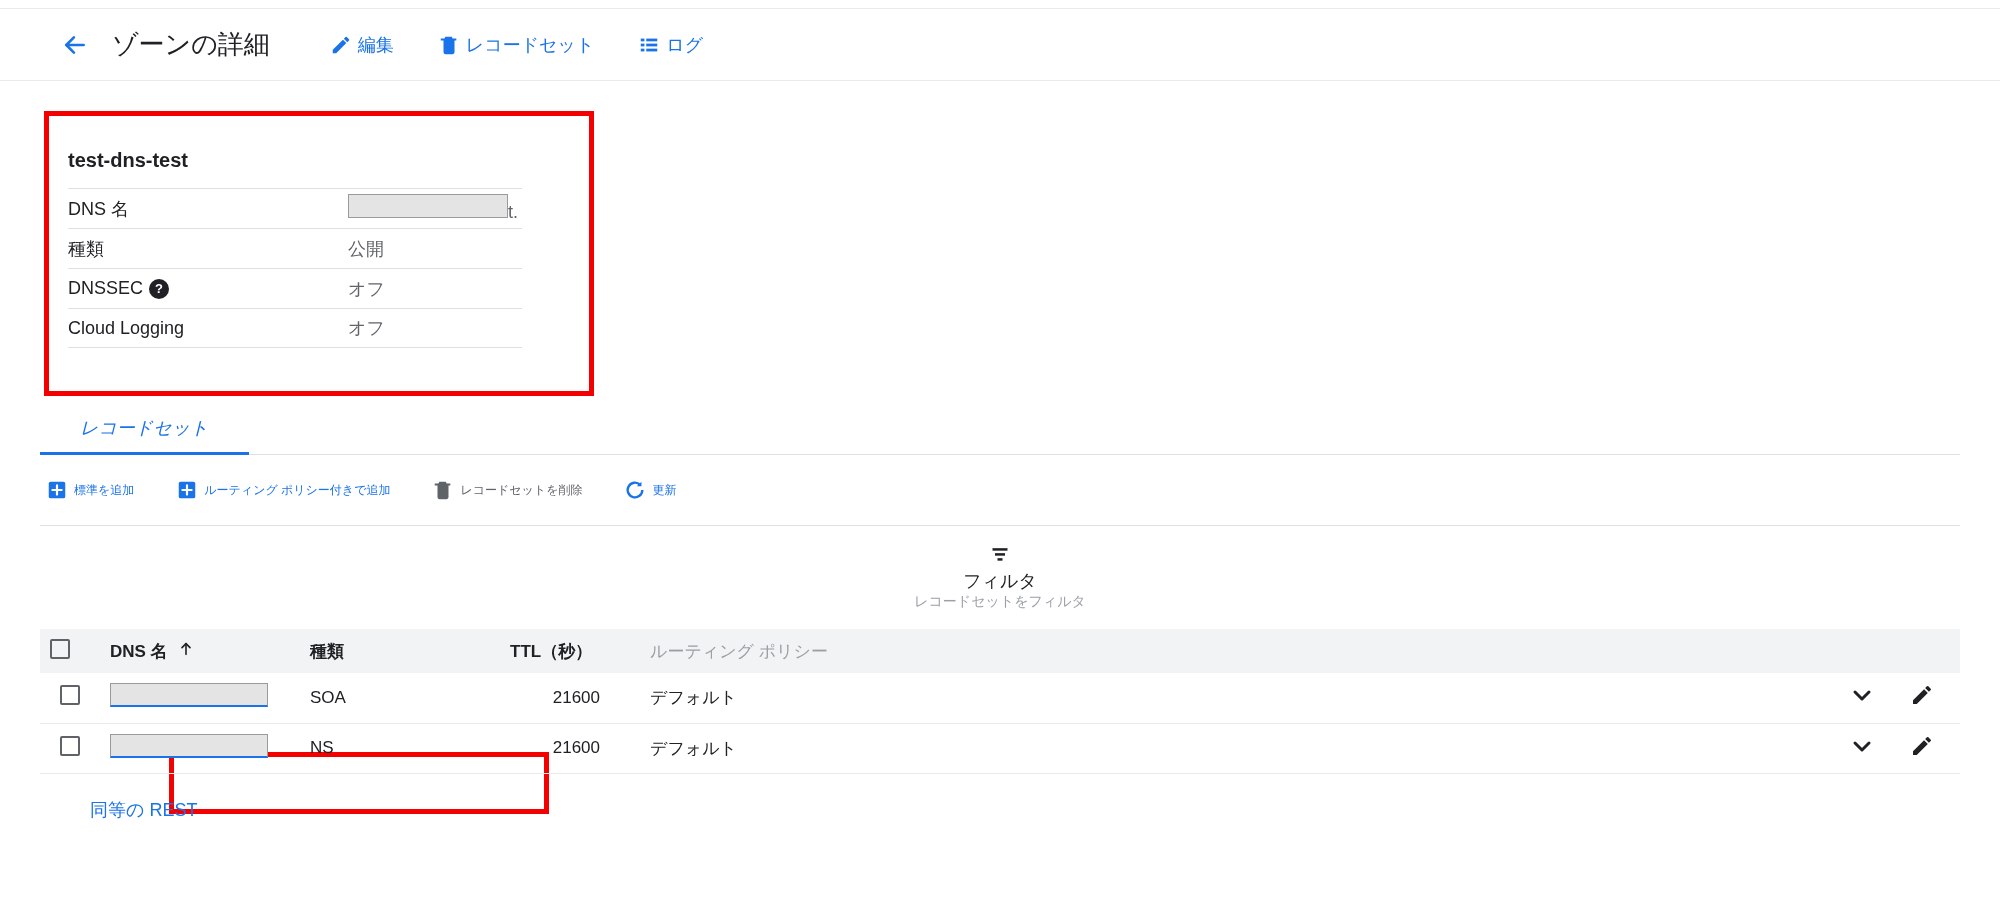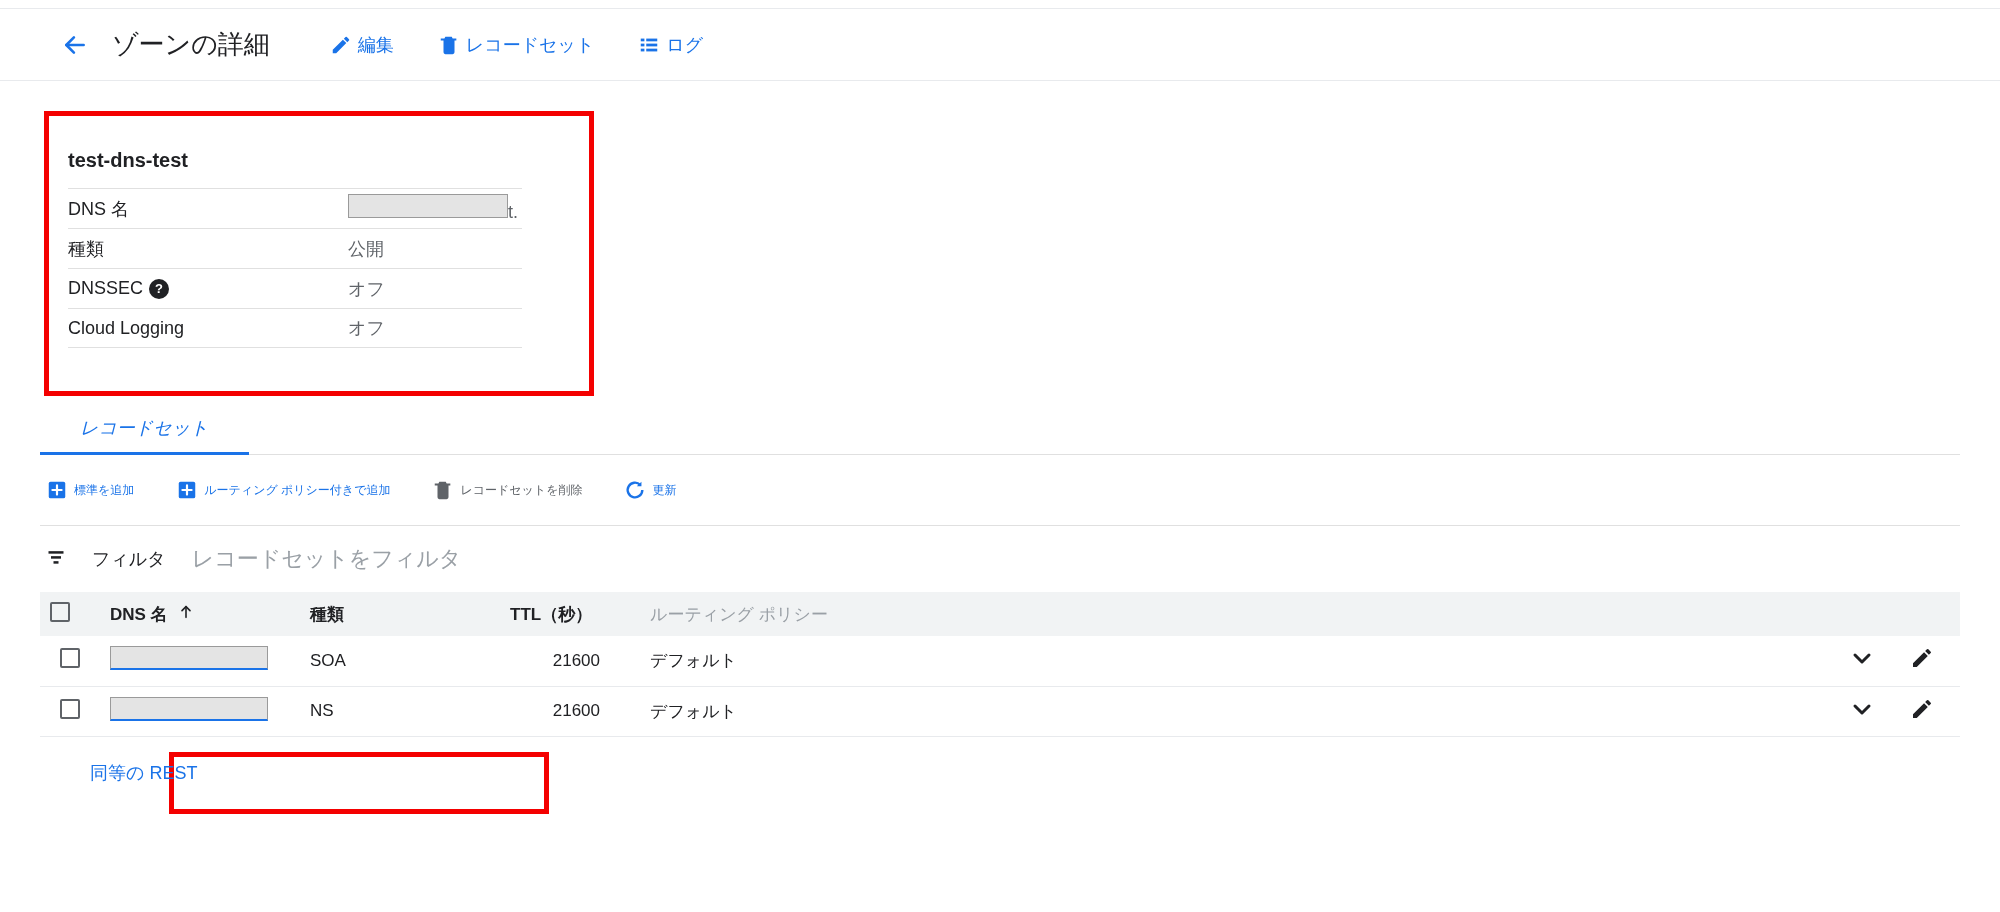--- a/index.html
+++ b/index.html
@@ -44,24 +44,24 @@
 .tab.active { color: #1a73e8; border-bottom: 3px solid #1a73e8; margin-bottom: -1px; font-style: italic; }
 
 
 .toolbar { display: flex; gap: 42px; align-items: center; padding: 24px 6px; border-bottom: 1px solid #e0e0e0; }
 .tbtn { display: flex; align-items: center; gap: 6px; font-size: 12px; font-weight: 500; cursor: pointer; }
 .tbtn.blue { color: #1a73e8; }
 .tbtn.gray { color: #5f6368; }
 .tbtn svg { width: 22px; height: 22px; }
 
 
-.filter-row { display: flex; align-items: center; gap: 26px; padding: 18px 6px; }
+.filter-row { display: flex; align-items: center; gap: 0; padding: 18px 6px; flex-direction: column; }
 .filter-icon svg { width: 20px; height: 20px; }
 .filter-label { font-size: 18px; color: #202124; }
-.filter-placeholder { font-size: 22px; color: #9aa0a6; }
+.filter-placeholder { font-size: 14px; color: #9aa0a6; }
 
 
 .records-table { width: 100%; border-collapse: collapse; }
 .records-table thead tr { background: #f1f3f4; height: 44px; }
 .records-table th { text-align: left; font-weight: 600; font-size: 17px; color: #202124; padding: 0 10px; }
 .records-table th.dim { color: #9aa0a6; font-weight: 500; }
 .records-table tbody tr { height: 50px; border-bottom: 1px solid #e8eaed; }
 .records-table td { padding: 0 10px; font-size: 17px; color: #202124; }
 .checkbox-cell { width: 60px; text-align: center; }
 .ck { display: inline-block; width: 20px; height: 20px; border: 2px solid #5f6368; border-radius: 2px; cursor: pointer; }

